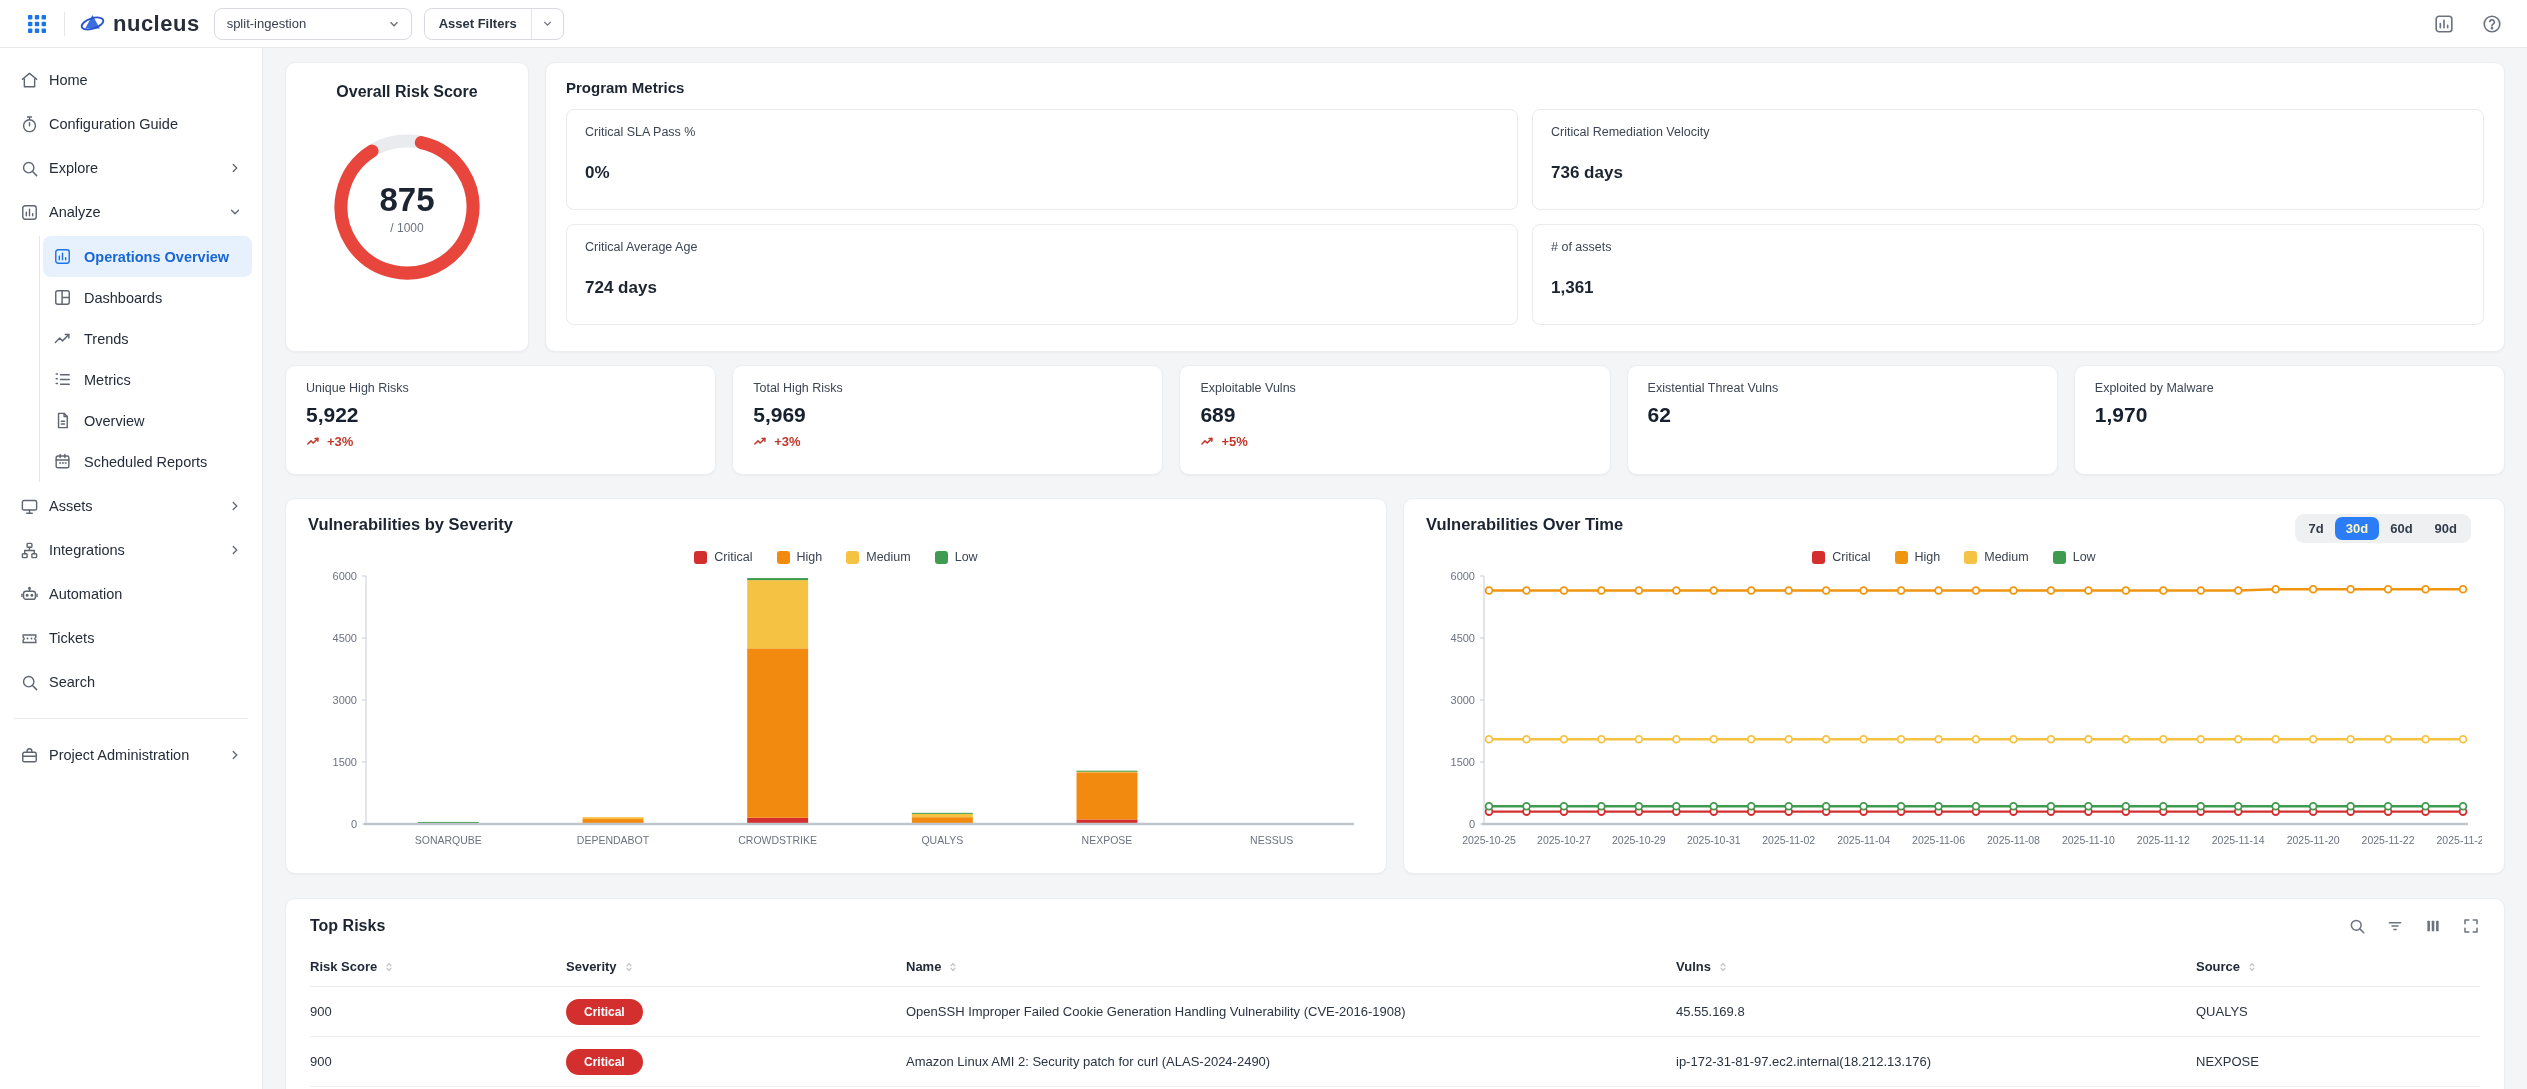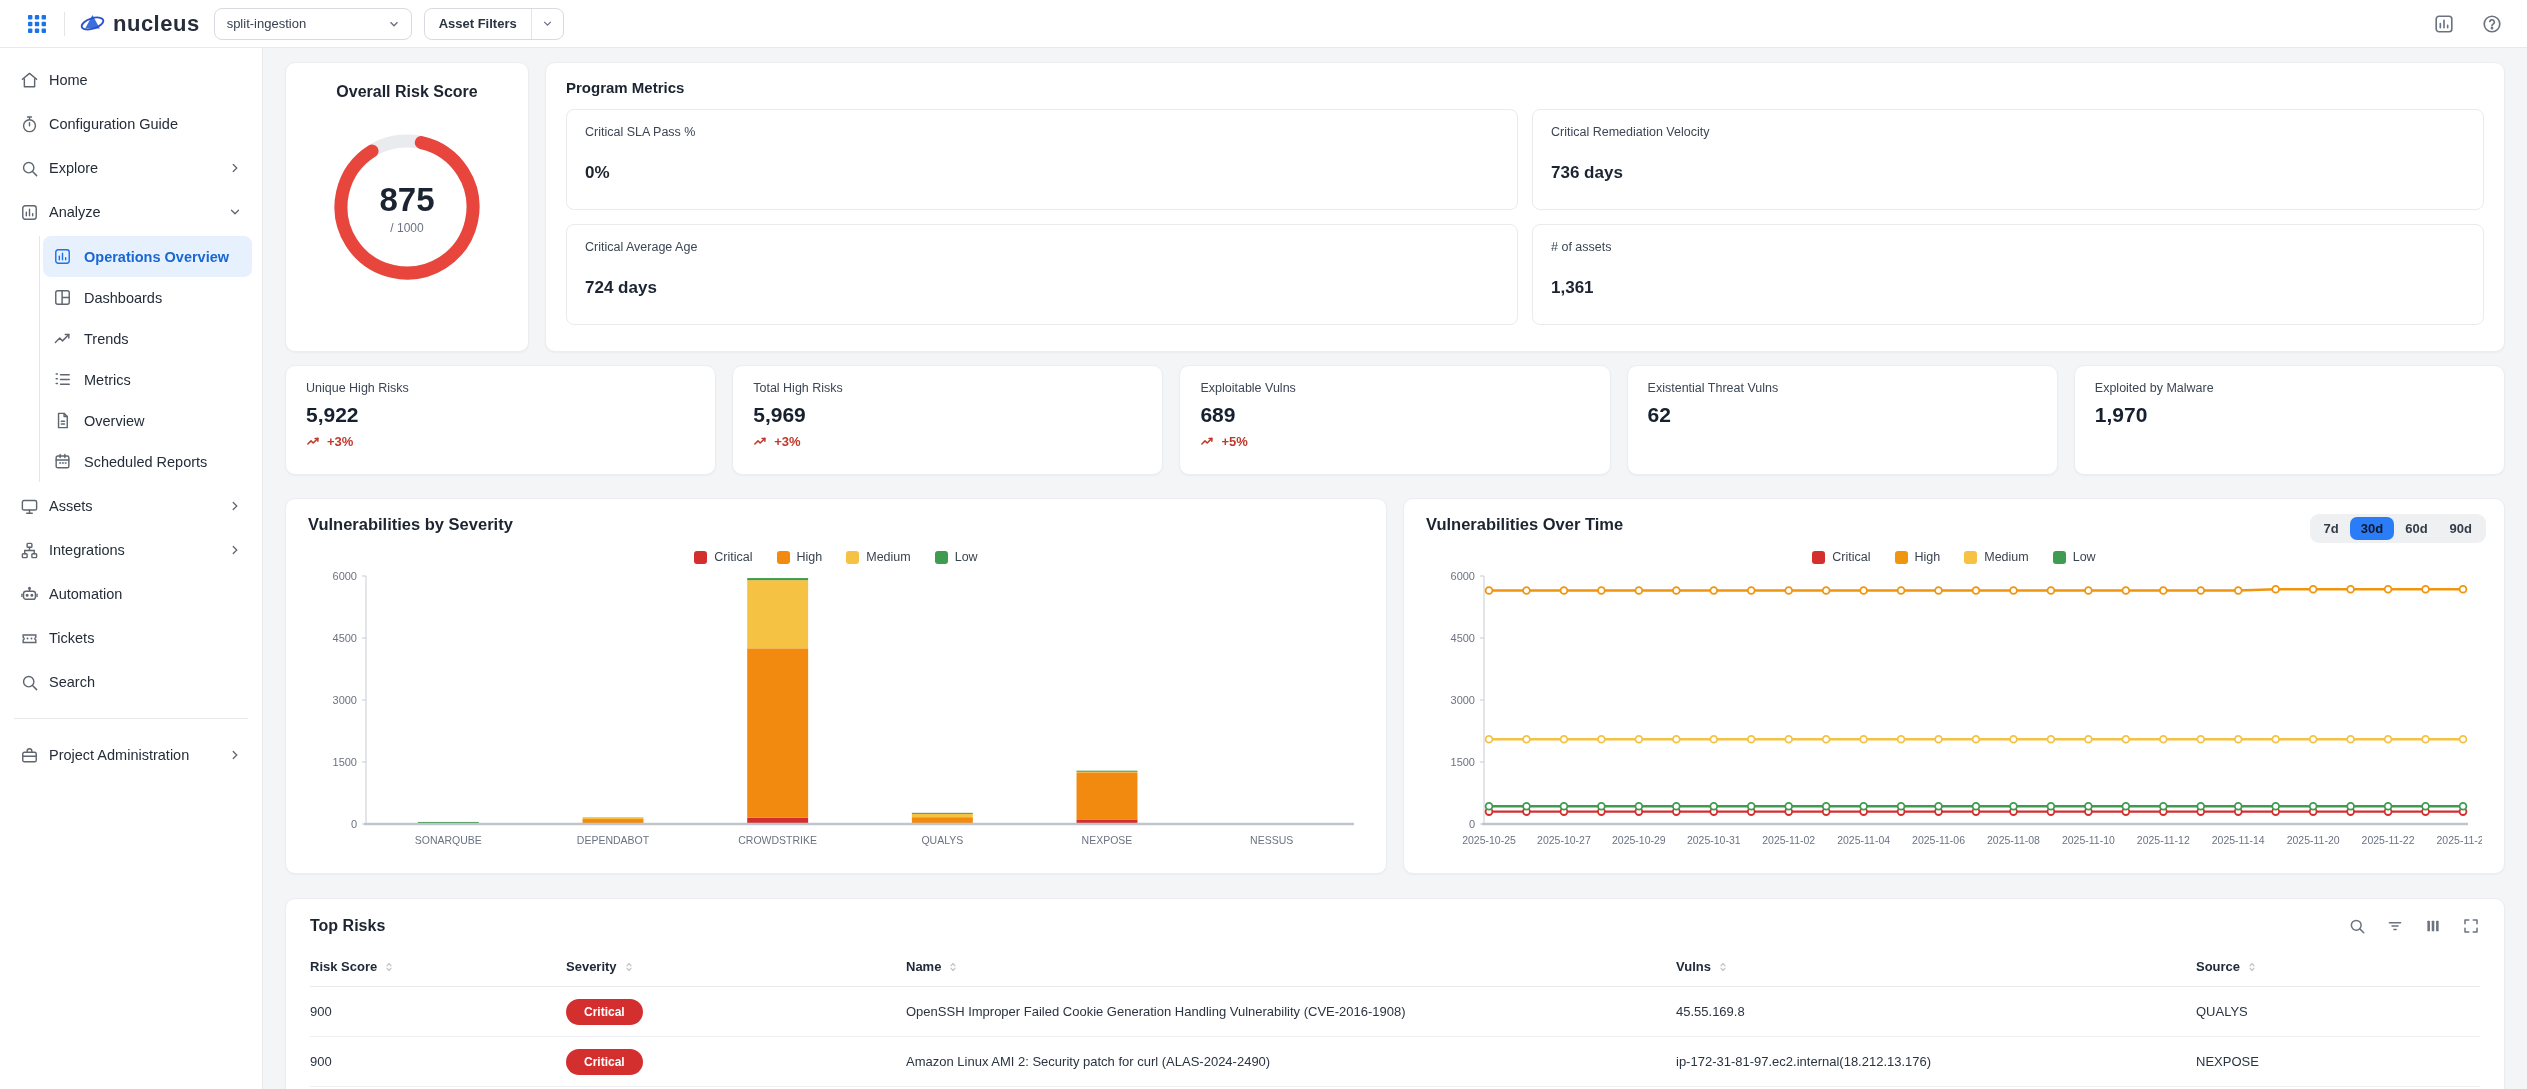--- a/index.html
+++ b/index.html
@@ -53,23 +53,23 @@
   .stat-label { font-size:12.5px; color:#3c4654; }
   .stat-value { font-size:21px; font-weight:bold; color:#16202e; margin-top:8px; }
   .stat-trend { margin-top:7px; display:flex; align-items:center; gap:6px; font-size:13px; color:#c0392b; font-weight:bold; }
 
   .row3 { display:flex; gap:16px; height:376px; margin-top:23px; }
   .chart-card { flex:1; padding:16px 22px; position:relative; }
   .chart-title { font-size:16.5px; font-weight:bold; color:#1b2430; }
   .legend { display:flex; justify-content:center; gap:24px; margin-top:14px; height:18px; }
   .lg { display:flex; align-items:center; gap:7px; font-size:12.5px; color:#3a4450; }
   .lg i { width:13px; height:13px; border-radius:3px; display:inline-block; }
-  .range-group { position:absolute; top:15px; right:18px; background:#eef0f2; border-radius:9px; padding:3px; display:flex; }
+  .range-group { position:absolute; top:15px; right:33px; background:#eef0f2; border-radius:9px; padding:3px; display:flex; }
   .range-opt { padding:4px 11px; font-size:13px; font-weight:bold; color:#333c49; border-radius:7px; cursor:pointer; }
-  .range-opt.active { background:#2b7cf7; color:#0f172a; }
+  .range-opt.active { background:#2b7cf7; color:#fef9c3; }
 
   .row4 { margin-top:24px; height:260px; }
   .table-card { padding:18px 24px; height:100%; }
   .table-head { display:flex; align-items:center; }
   .table-tools { margin-left:auto; display:flex; gap:20px; color:#6b7280; }
   .tool-icon { width:18px; height:18px; cursor:pointer; }
   table { width:100%; border-collapse:collapse; margin-top:16px; table-layout:fixed; }
   th { text-align:left; font-size:13px; font-weight:bold; color:#202a38; padding:8px 0 12px 0; border-bottom:1px solid #e8eaed; }
   th .sort { vertical-align:-2px; margin-left:6px; color:#c3c7cd; cursor:pointer; }
   td { font-size:13px; color:#2a3442; padding:0; height:50px; border-bottom:1px solid #eef0f3; }

